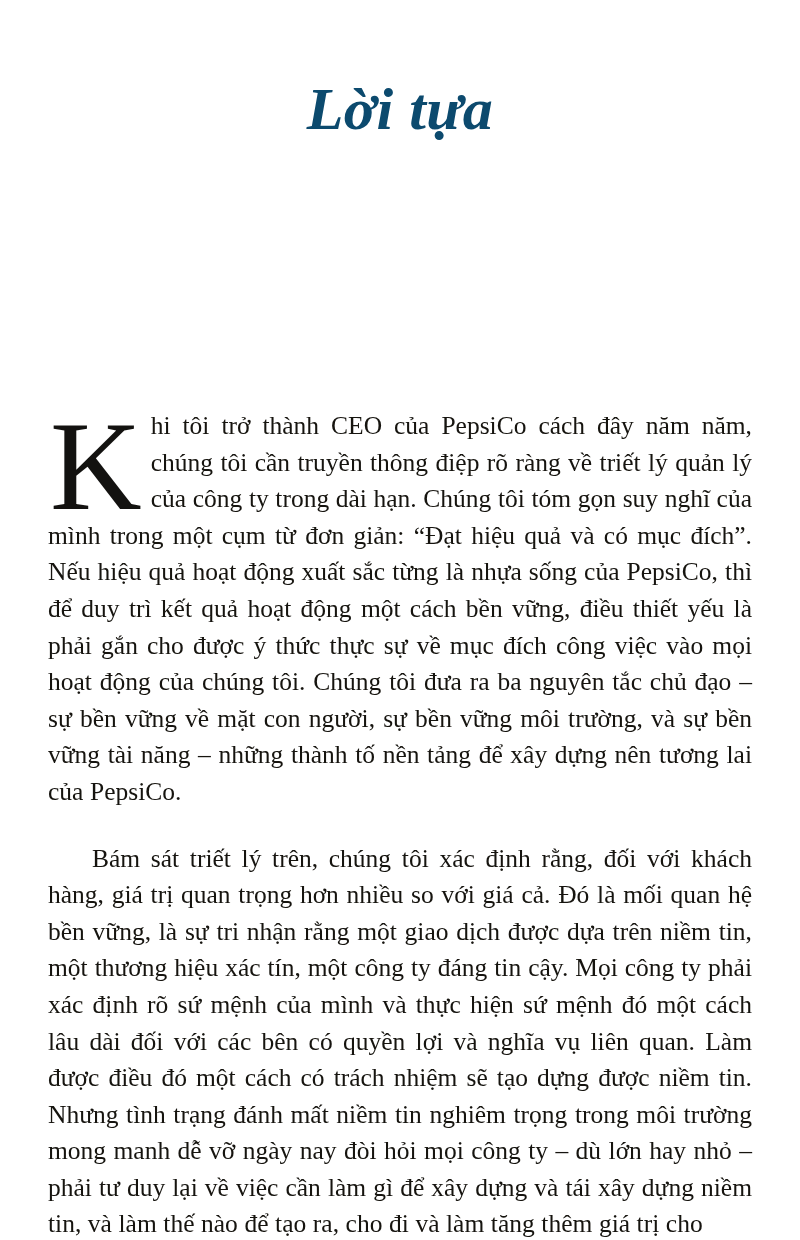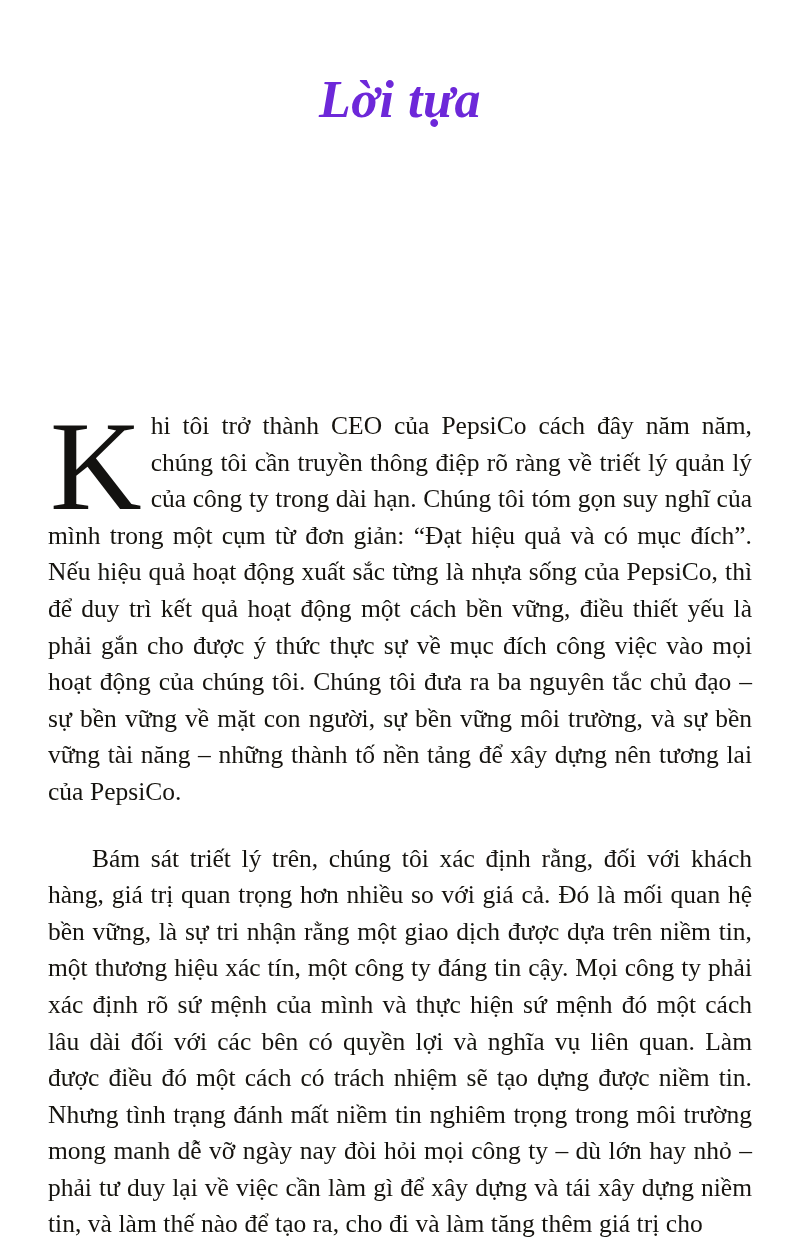--- a/index.html
+++ b/index.html
@@ -26,24 +26,24 @@
   }
 
   
   .chapter-title {
     position: absolute;
     left: 0;
     top: 38px;
     width: 800px;
     text-align: center;
     font-style: italic;
-    font-size: 52px;
+    font-size: 60px;
     line-height: 1.05;
     letter-spacing: 0.5px;
-    color: #6d28d9;
+    color: #0c4a6e;
     white-space: pre;
   }
 
   
   .textblock {
     position: absolute;
     left: 48px;
     top: 408px;
     width: 704px;
   }

